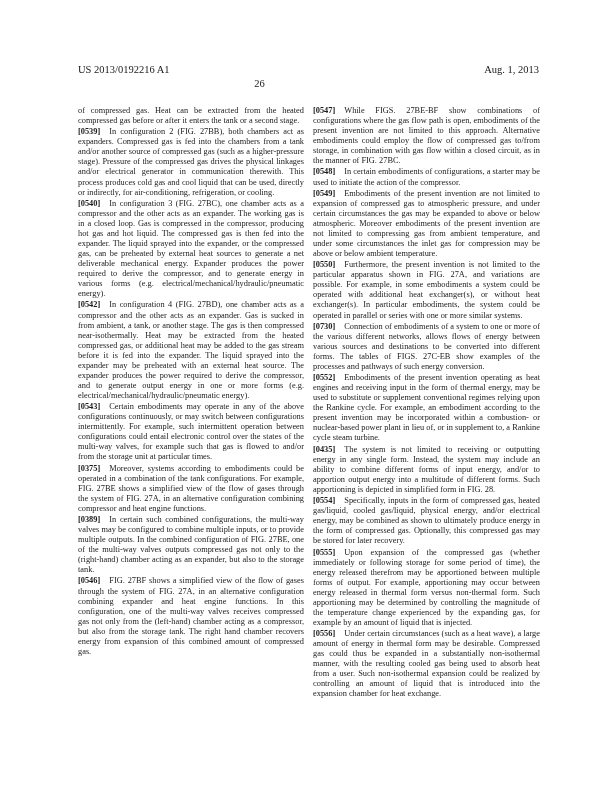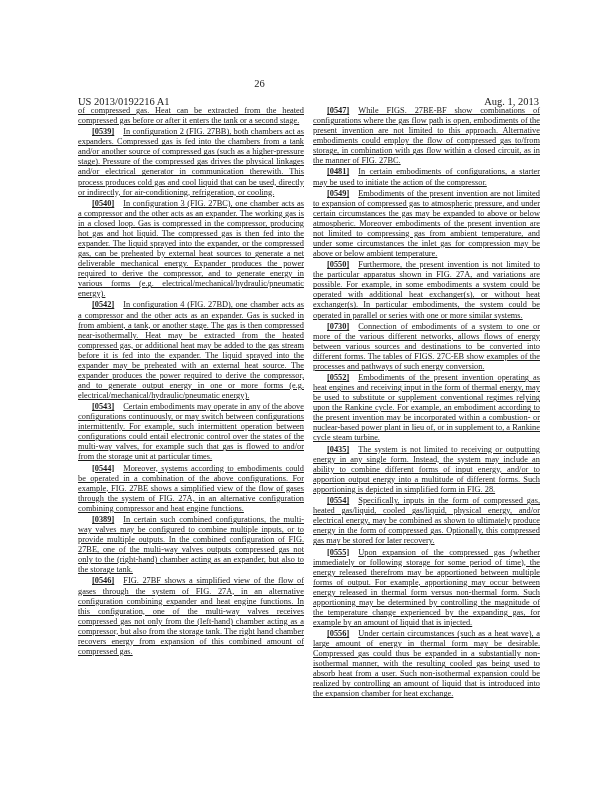--- a/index.html
+++ b/index.html
@@ -1,49 +1,49 @@
 <!DOCTYPE html>
 <html><head>
 <meta charset="utf-8">
 <style>
   html, body { margin: 0; padding: 0; background: #ffffff; }
   body { width: 614px; height: 792px; position: relative; overflow: hidden;
          font-family: "Liberation Serif", "DejaVu Serif", serif; color: #1a1a1a; }
-  .hdr { position: absolute; top: 64px; font-size: 10.5px; margin-top: 32px; }
+  .hdr { position: absolute; top: 64px; font-size: 10.5px; }
   .hdr-left { left: 78px; }
   .hdr-right { right: 75px; font-family: Liberation Serif, serif; }
   .pgnum { position: absolute; top: 78px; left: 0; width: 519px; text-align: center; font-size: 10.5px; }
   .col { position: absolute; top: 106px; width: 226px; font-size: 8.35px; line-height: 10.05px;
          text-align: justify; hyphens: auto; }
   .col-left { left: 78px; }
   .col-right { left: 313px; width: 227px; }
-  .para { margin: 0 0 1.2px 0; text-indent: 0; text-decoration: underline; }
-  .pnum { font-weight: bold; margin-right: 9px; margin-left: 14px; }
+  .para { margin: 0 0 1.2px 0; text-indent: 0; }
+  .pnum { font-weight: bold; margin-right: 9px; }
 </style>
 </head>
 <body>
 
 <div class="hdr hdr-left">US 2013/0192216 A1</div>
 <div class="hdr hdr-right">Aug. 1, 2013</div>
 <div class="pgnum">26</div>
 
 <div class="col col-left">
   <p class="para"><span>of compressed gas. Heat can be extracted from the heated compressed gas before or after it enters the tank or a second stage.</span></p>
   <p class="para"><span class="pnum">[0539]</span><span>In configuration 2 (FIG. 27BB), both chambers act as expanders. Compressed gas is fed into the chambers from a tank and/or another source of compressed gas (such as a higher-pressure stage). Pressure of the compressed gas drives the physical linkages and/or electrical generator in communication therewith. This process produces cold gas and cool liquid that can be used, directly or indirectly, for air-conditioning, refrigeration, or cooling.</span></p>
   <p class="para"><span class="pnum">[0540]</span><span>In configuration 3 (FIG. 27BC), one chamber acts as a compressor and the other acts as an expander. The working gas is in a closed loop. Gas is compressed in the compressor, producing hot gas and hot liquid. The compressed gas is then fed into the expander. The liquid sprayed into the expander, or the compressed gas, can be preheated by external heat sources to generate a net deliverable mechanical energy. Expander produces the power required to derive the compressor, and to generate energy in various forms (e.g. electrical/mechanical/hydraulic/pneumatic energy).</span></p>
   <p class="para"><span class="pnum">[0542]</span><span>In configuration 4 (FIG. 27BD), one chamber acts as a compressor and the other acts as an expander. Gas is sucked in from ambient, a tank, or another stage. The gas is then compressed near-isothermally. Heat may be extracted from the heated compressed gas, or additional heat may be added to the gas stream before it is fed into the expander. The liquid sprayed into the expander may be preheated with an external heat source. The expander produces the power required to derive the compressor, and to generate output energy in one or more forms (e.g. electrical/mechanical/hydraulic/pneumatic energy).</span></p>
   <p class="para"><span class="pnum">[0543]</span><span>Certain embodiments may operate in any of the above configurations continuously, or may switch between configurations intermittently. For example, such intermittent operation between configurations could entail electronic control over the states of the multi-way valves, for example such that gas is flowed to and/or from the storage unit at particular times.</span></p>
-  <p class="para"><span class="pnum">[0544]</span><span>Moreover, systems according to embodiments could be operated in a combination of the above configurations. For example, FIG. 27BE shows a simplified view of the flow of gases through the system of FIG. 27A, in an alternative configuration combining compressor and heat engine functions.</span></p>
+  <p class="para"><span class="pnum">[0375]</span><span>Moreover, systems according to embodiments could be operated in a combination of the tank configurations. For example, FIG. 27BE shows a simplified view of the flow of gases through the system of FIG. 27A, in an alternative configuration combining compressor and heat engine functions.</span></p>
   <p class="para"><span class="pnum">[0389]</span><span>In certain such combined configurations, the multi-way valves may be configured to combine multiple inputs, or to provide multiple outputs. In the combined configuration of FIG. 27BE, one of the multi-way valves outputs compressed gas not only to the (right-hand) chamber acting as an expander, but also to the storage tank.</span></p>
   <p class="para"><span class="pnum">[0546]</span><span>FIG. 27BF shows a simplified view of the flow of gases through the system of FIG. 27A, in an alternative configuration combining expander and heat engine functions. In this configuration, one of the multi-way valves receives compressed gas not only from the (left-hand) chamber acting as a compressor, but also from the storage tank. The right hand chamber recovers energy from expansion of this combined amount of compressed gas.</span></p>
 </div>
 
 <div class="col col-right">
   <p class="para"><span class="pnum">[0547]</span><span>While FIGS. 27BE-BF show combinations of configurations where the gas flow path is open, embodiments of the present invention are not limited to this approach. Alternative embodiments could employ the flow of compressed gas to/from storage, in combination with gas flow within a closed circuit, as in the manner of FIG. 27BC.</span></p>
-  <p class="para"><span class="pnum">[0481]</span><span>In certain embodiments of configurations, a starter may be used to initiate the action of the compressor.</span></p>
+  <p class="para"><span class="pnum">[0548]</span><span>In certain embodiments of configurations, a starter may be used to initiate the action of the compressor.</span></p>
   <p class="para"><span class="pnum">[0549]</span><span>Embodiments of the present invention are not limited to expansion of compressed gas to atmospheric pressure, and under certain circumstances the gas may be expanded to above or below atmospheric. Moreover embodiments of the present invention are not limited to compressing gas from ambient temperature, and under some circumstances the inlet gas for compression may be above or below ambient temperature.</span></p>
   <p class="para"><span class="pnum">[0550]</span><span>Furthermore, the present invention is not limited to the particular apparatus shown in FIG. 27A, and variations are possible. For example, in some embodiments a system could be operated with additional heat exchanger(s), or without heat exchanger(s). In particular embodiments, the system could be operated in parallel or series with one or more similar systems.</span></p>
   <p class="para"><span class="pnum">[0730]</span><span>Connection of embodiments of a system to one or more of the various different networks, allows flows of energy between various sources and destinations to be converted into different forms. The tables of FIGS. 27C-EB show examples of the processes and pathways of such energy conversion.</span></p>
   <p class="para"><span class="pnum">[0552]</span><span>Embodiments of the present invention operating as heat engines and receiving input in the form of thermal energy, may be used to substitute or supplement conventional regimes relying upon the Rankine cycle. For example, an embodiment according to the present invention may be incorporated within a combustion- or nuclear-based power plant in lieu of, or in supplement to, a Rankine cycle steam turbine.</span></p>
   <p class="para"><span class="pnum">[0435]</span><span>The system is not limited to receiving or outputting energy in any single form. Instead, the system may include an ability to combine different forms of input energy, and/or to apportion output energy into a multitude of different forms. Such apportioning is depicted in simplified form in FIG. 28.</span></p>
   <p class="para"><span class="pnum">[0554]</span><span>Specifically, inputs in the form of compressed gas, heated gas/liquid, cooled gas/liquid, physical energy, and/or electrical energy, may be combined as shown to ultimately produce energy in the form of compressed gas. Optionally, this compressed gas may be stored for later recovery.</span></p>
   <p class="para"><span class="pnum">[0555]</span><span>Upon expansion of the compressed gas (whether immediately or following storage for some period of time), the energy released therefrom may be apportioned between multiple forms of output. For example, apportioning may occur between energy released in thermal form versus non-thermal form. Such apportioning may be determined by controlling the magnitude of the temperature change experienced by the expanding gas, for example by an amount of liquid that is injected.</span></p>
   <p class="para"><span class="pnum">[0556]</span><span>Under certain circumstances (such as a heat wave), a large amount of energy in thermal form may be desirable. Compressed gas could thus be expanded in a substantially non-isothermal manner, with the resulting cooled gas being used to absorb heat from a user. Such non-isothermal expansion could be realized by controlling an amount of liquid that is introduced into the expansion chamber for heat exchange.</span></p>
 </div>
 

